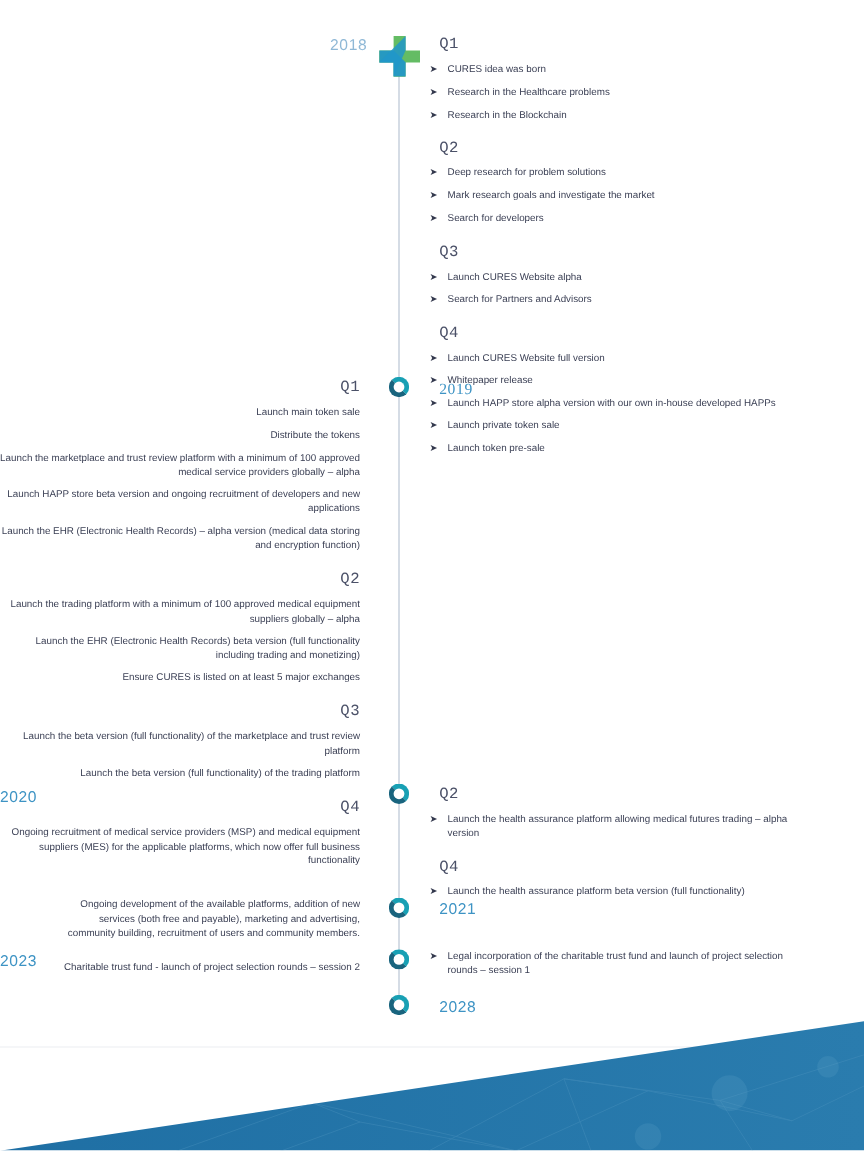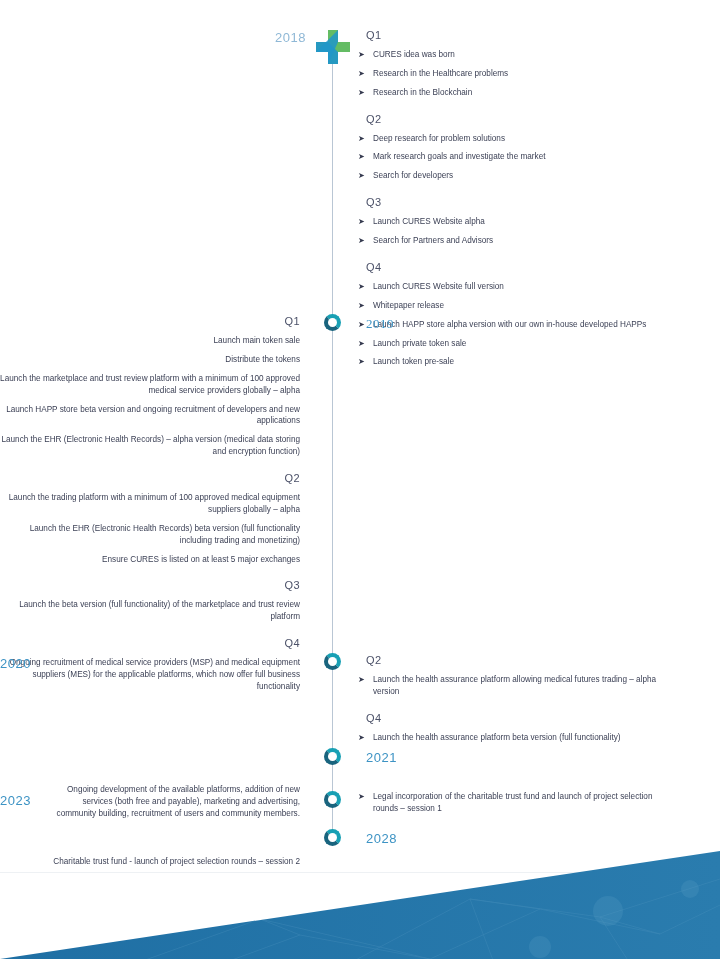--- a/index.html
+++ b/index.html
@@ -71,24 +71,25 @@
   .block {
     position: absolute;
     font-size: 8.2px;
     line-height: 1.45;
     color: #3a3f54;
   }
   .block.right { left: 358px; width: 320px; text-align: left; }
   .block.left  { left: 0; width: 300px; text-align: right; }
 
   .qtitle {
-    font-size: 11px;
+    font-size: 13px;
     color: #4b5168;
     letter-spacing: 0.4px;
     margin-bottom: 5px;
+    font-family: Liberation Mono, monospace;
   }
   .block.right .qtitle { margin-left: 8px; }
   .qtitle.spaced { margin-top: 13px; }
 
   .item {
     position: relative;
     margin-bottom: 7px;
   }
   .block.right .item { padding-left: 15px; }
   .block.left  .item { padding-right: 0; }
@@ -243,20 +244,24 @@
     <div class="item">
 
       <span class="itext">Ensure CURES is listed on at least 5 major exchanges</span>
     </div>
 
     <div class="qtitle spaced">Q3</div>
     <div class="item">
 
       <span class="itext">Launch the beta version (full functionality) of the marketplace and trust review platform</span>
     </div>
+    <div class="item">
+
+      <span class="itext">Launch the beta version (full functionality) of the trading platform</span>
+    </div>
 
     <div class="qtitle spaced">Q4</div>
     <div class="item">
 
       <span class="itext">Ongoing recruitment of medical service providers (MSP) and medical equipment suppliers (MES) for the applicable platforms, which now offer full business functionality</span>
     </div>
   </div>
 
   <div class="node dual" style="left:324px; top:653px;"></div>
   <div class="year left-of-axis" style="top:656px;">2020</div>
@@ -270,41 +275,41 @@
     <div class="qtitle spaced">Q4</div>
     <div class="item">
       <span class="bullet">➤</span>
       <span class="itext">Launch the health assurance platform beta version (full functionality)</span>
     </div>
   </div>
 
   <div class="node dual" style="left:324px; top:748px;"></div>
   <div class="year right-of-axis" style="top:750px;">2021</div>
 
-  <div class="block left" style="top:784px;padding-left:46px;">
+  <div class="block left" style="top:748px;padding-left:46px;">
     <div class="item">
 
       <span class="itext">Ongoing development of the available platforms, addition of new services (both free and payable), marketing and advertising, community building, recruitment of users and community members.</span>
     </div>
   </div>
 
   <div class="node dual" style="left:324px; top:791px;"></div>
   <div class="year left-of-axis" style="top:793px;">2023</div>
 
   <div class="block right" style="top:791px;">
     <div class="item">
       <span class="bullet">➤</span>
       <span class="itext">Legal incorporation of the charitable trust fund and launch of project selection rounds – session 1</span>
     </div>
   </div>
 
   <div class="node dual" style="left:324px; top:829px;"></div>
   <div class="year right-of-axis" style="top:831px;">2028</div>
 
-  <div class="block left" style="top:856px;padding-left:12px;">
+  <div class="block left" style="top:800px;padding-left:12px;">
     <div class="item">
 
       <span class="itext">Charitable trust fund - launch of project selection rounds – session 2</span>
     </div>
   </div>
 
   <div class="divider"></div>
 
   <div class="footer-band">
     <svg width="720" height="120" viewBox="0 0 720 120" aria-hidden="true">

